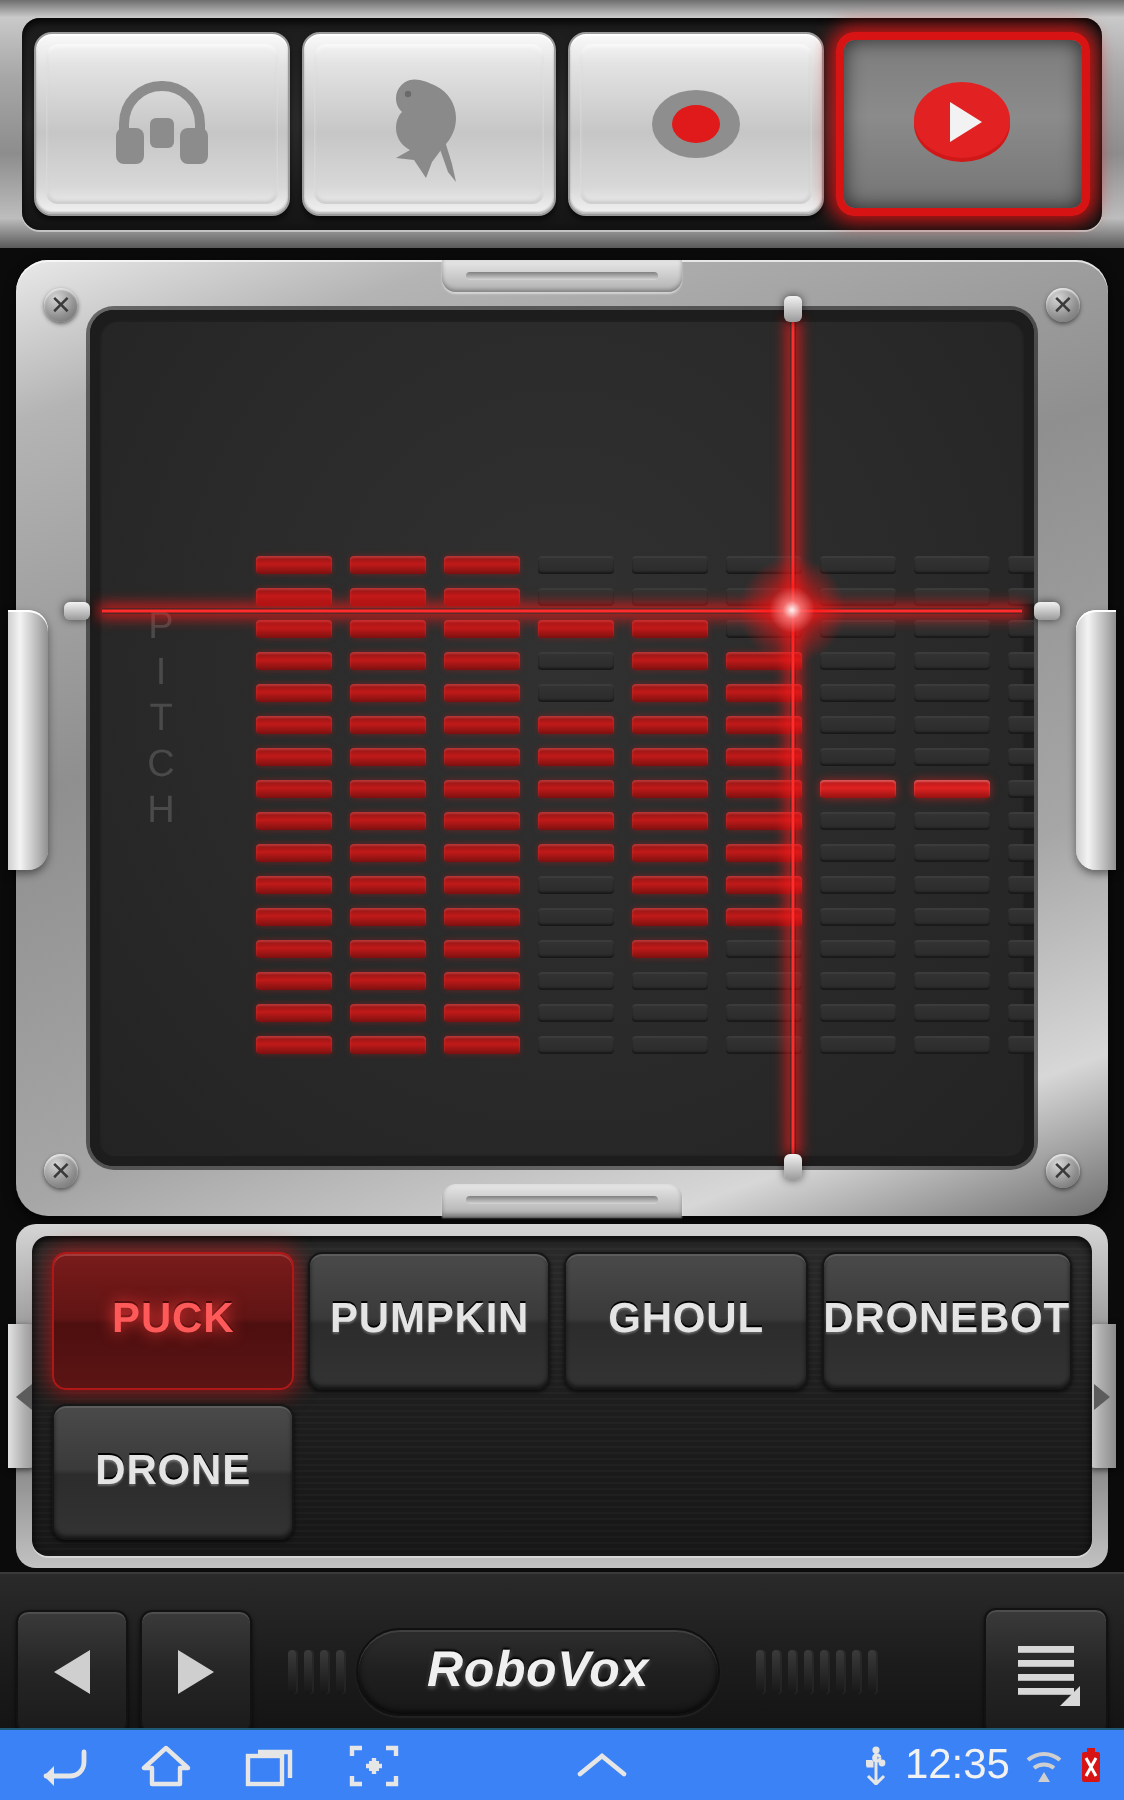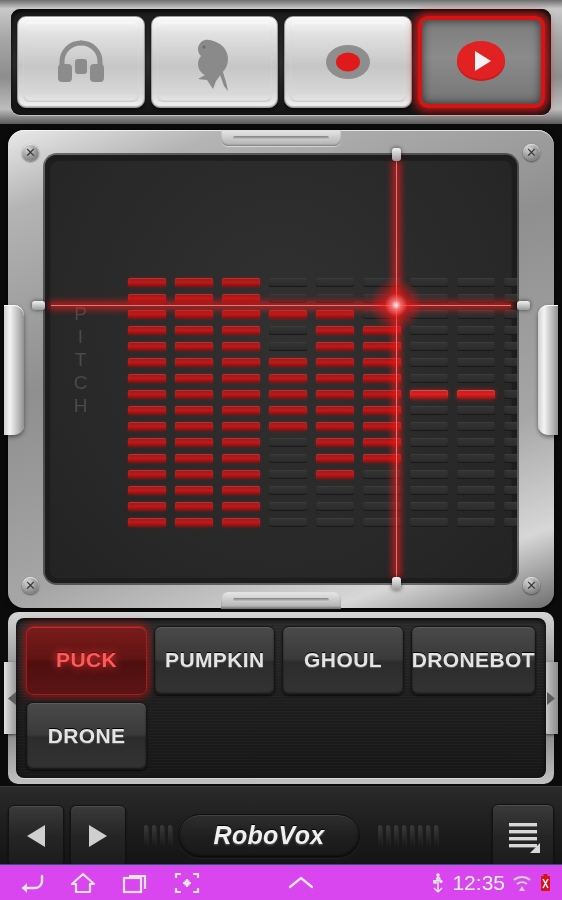--- a/index.html
+++ b/index.html
@@ -209,21 +209,21 @@
     margin-left:auto; width:62px; height:64px; border-radius:6px;
     background:linear-gradient(180deg,#3a3a3a,#252525 50%,#1b1b1b);
     box-shadow: inset 0 1px 0 rgba(255,255,255,.1), 0 1px 2px rgba(0,0,0,.7);
     border:1px solid #121212;
     display:flex; align-items:center; justify-content:center;
   }
 
   
   .sysbar{
     position:absolute; left:0; bottom:0; width:562px; height:36px;
-    background:#d946ef; border-top:1px solid #1e5a78;
+    background:#3b82f6; border-top:1px solid #1e5a78;
     display:flex; align-items:center;
   }
   .sysnav{ display:flex; align-items:center; gap:26px; padding-left:18px; }
   .sysright{
     margin-left:auto; display:flex; align-items:center; gap:7px; padding-right:10px;
     color:#f2f2f2; font-size:21px;
   }
 </style>
 </head>
 <body>

